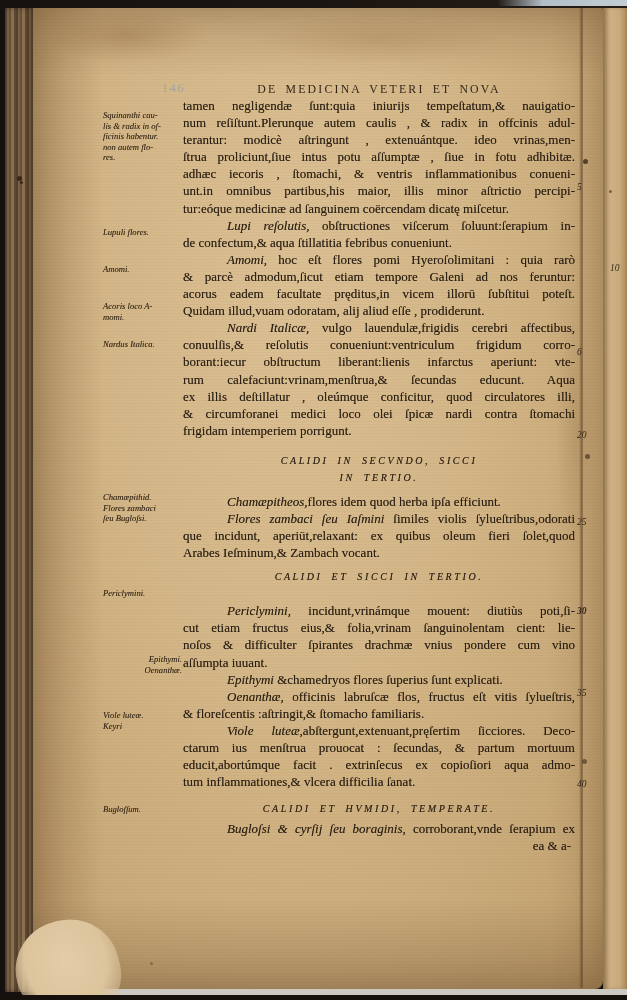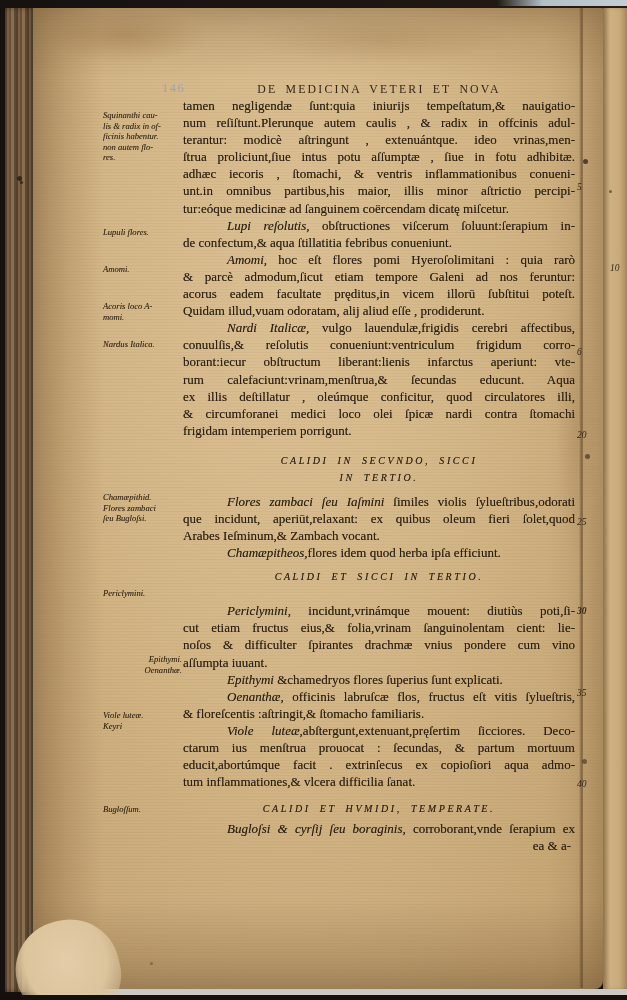--- a/index.html
+++ b/index.html
@@ -123,26 +123,26 @@
         <div class="line">rum calefaciunt:vrinam,menſtrua,&amp; ſecundas educunt. Aqua</div>
         <div class="line">ex illis deſtillatur , oleúmque conficitur, quod circulatores illi,</div>
         <div class="line">&amp; circumforanei medici loco olei ſpicæ nardi contra ſtomachi</div>
         <div class="line end">frigidam intemperiem porrigunt.</div>
       </div>
       <div class="heading h-top1">
         <div class="hline">CALIDI IN SECVNDO, SICCI</div>
         <div class="hline">IN TERTIO.</div>
       </div>
       <div class="para">
+        <div class="line ind end"><span class="lead">Chamæpitheos,</span>flores idem quod herba ipſa efficiunt.</div>
+      </div>
+      <div class="para">
         <div class="line ind"><span class="lead">Flores zambaci ſeu Iaſmini</span> ſimiles violis ſylueſtribus,odorati</div>
         <div class="line">que incidunt, aperiūt,relaxant: ex quibus oleum fieri ſolet,quod</div>
         <div class="line end">Arabes Ieſminum,&amp; Zambach vocant.</div>
-      </div>
-      <div class="para">
-        <div class="line ind end"><span class="lead">Chamæpitheos,</span>flores idem quod herba ipſa efficiunt.</div>
       </div>
       <div class="heading h-top2">
         <div class="hline">CALIDI ET SICCI IN TERTIO.</div>
       </div>
       <div class="para">
         <div class="line ind"><span class="lead">Periclymini,</span> incidunt,vrinámque mouent: diutiùs poti,ſi-</div>
         <div class="line">cut etiam fructus eius,&amp; folia,vrinam ſanguinolentam cient: lie-</div>
         <div class="line">noſos &amp; difficulter ſpirantes drachmæ vnius pondere cum vino</div>
         <div class="line end">aſſumpta iuuant.</div>
       </div>

